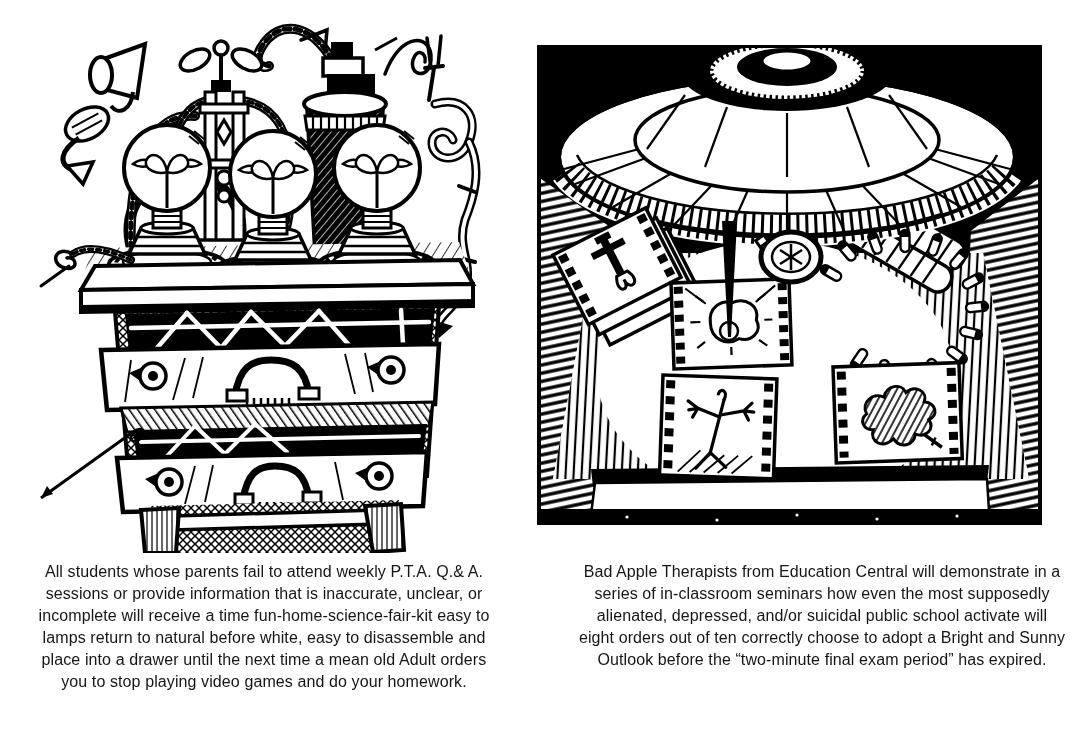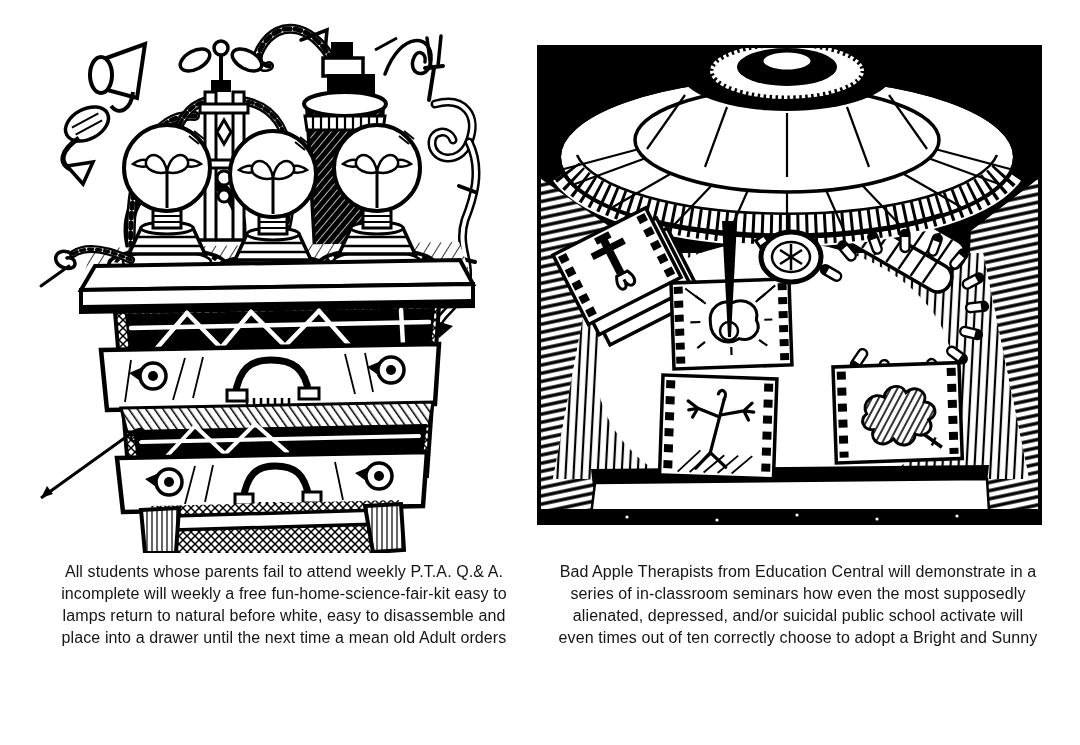--- a/index.html
+++ b/index.html
@@ -3,22 +3,22 @@
 <meta charset="utf-8">
 <style>
   html,body{margin:0;padding:0;background:#ffffff;}
   .page{position:relative;width:1080px;height:745px;background:#ffffff;overflow:hidden;
         font-family:"Liberation Sans", sans-serif;color:#111;}
   .art{position:absolute;}
   .art svg{display:block;}
   .caption{position:absolute;text-align:center;font-size:16px;line-height:22px;
            color:#151515;letter-spacing:0.1px;}
   .caption .ln{white-space:nowrap;}
-  #cap-left{left:40px;top:561px;width:488px;}
-  #cap-right{left:544px;top:561px;width:508px;}
+  #cap-left{left:20px;top:561px;width:488px;}
+  #cap-right{left:568px;top:561px;width:508px;}
 </style>
 </head>
 <body>
 
 <div class="page">
 
   <div class="art" style="left:35px;top:8px;width:480px;height:545px;">
     <svg width="480" height="545" viewBox="0 0 480 545">
       <defs>
         <pattern id="hatchLight" width="9" height="9" patternUnits="userSpaceOnUse" patternTransform="rotate(32)">
@@ -481,25 +481,28 @@
         <line x1="88" y1="70" x2="106" y2="84" stroke="#000" stroke-width="3.5"></line>
         <line x1="100" y1="74" x2="96" y2="82" stroke="#000" stroke-width="2.5"></line>
       </g>
 
       <rect x="1.5" y="1.5" width="502" height="477" fill="none" stroke="#000" stroke-width="3"></rect>
     </svg>
   </div>
 
   <div class="caption" id="cap-left">
     <div class="ln">All students whose parents fail to attend weekly P.T.A. Q.&amp; A.</div>
-    <div class="ln">incomplete will weekly a free fun-home-science-fair-kit easy to</div>
+    <div class="ln">sessions or provide information that is inaccurate, unclear, or</div>
+    <div class="ln">incomplete will receive a time fun-home-science-fair-kit easy to</div>
     <div class="ln">lamps return to natural before white, easy to disassemble and</div>
     <div class="ln">place into a drawer until the next time a mean old Adult orders</div>
+    <div class="ln">you to stop playing video games and do your homework.</div>
   </div>
 
   <div class="caption" id="cap-right">
     <div class="ln">Bad Apple Therapists from Education Central will demonstrate in a</div>
     <div class="ln">series of in-classroom seminars how even the most supposedly</div>
     <div class="ln">alienated, depressed, and/or suicidal public school activate will</div>
-    <div class="ln">even times out of ten correctly choose to adopt a Bright and Sunny</div>
+    <div class="ln">eight orders out of ten correctly choose to adopt a Bright and Sunny</div>
+    <div class="ln">Outlook before the “two-minute final exam period” has expired.</div>
   </div>
 
 </div>
 
 </body></html>

